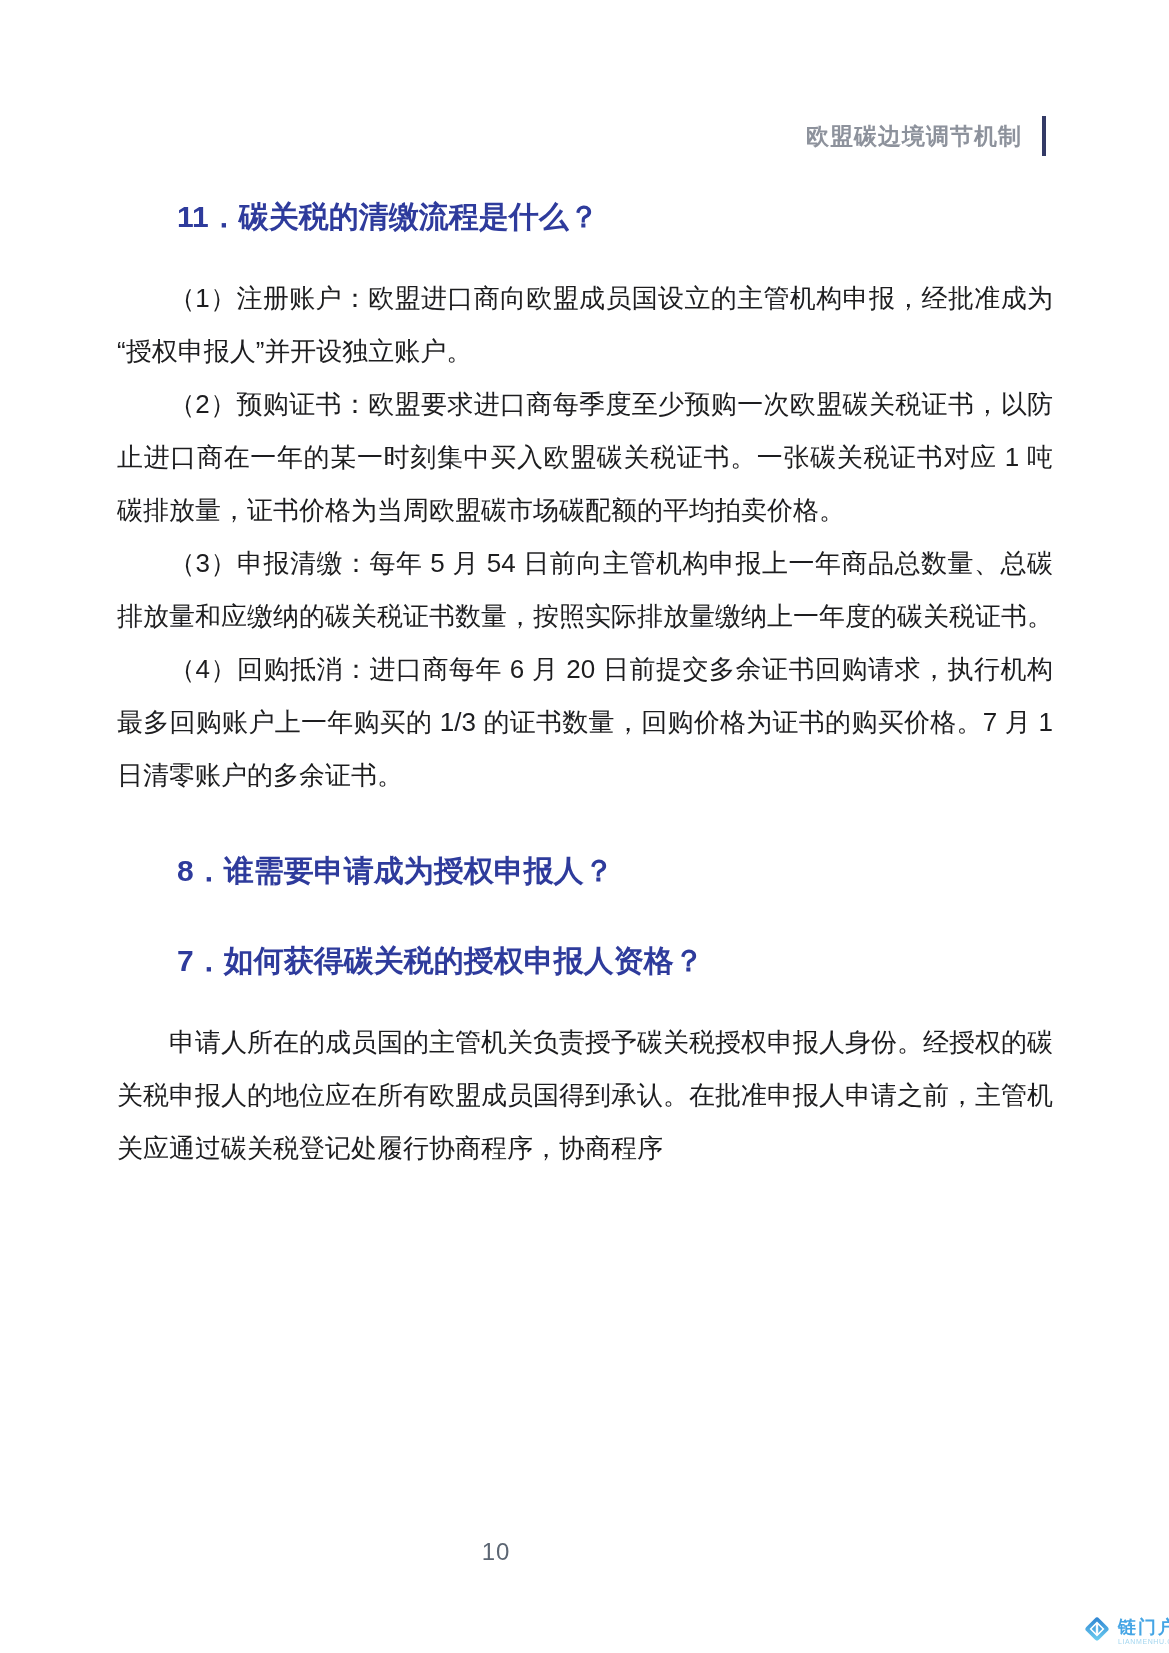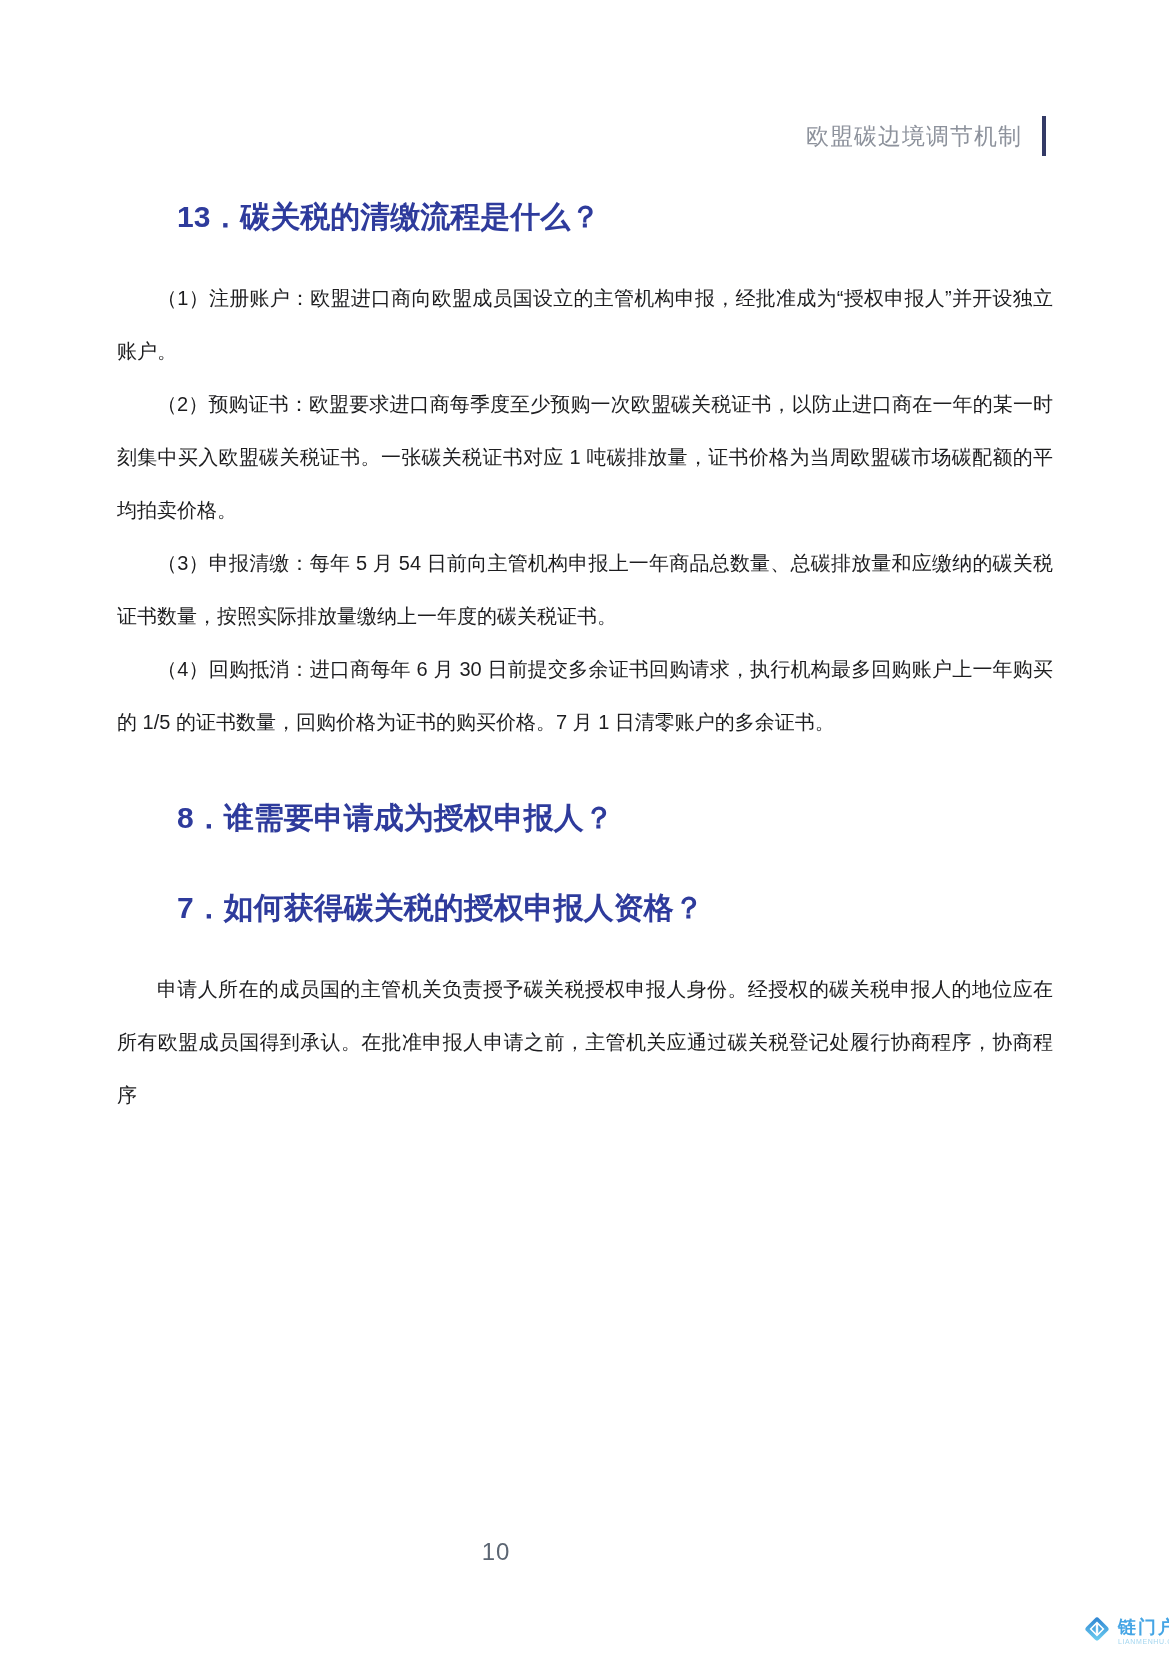--- a/index.html
+++ b/index.html
@@ -13,38 +13,38 @@
   }
   *{box-sizing:border-box;}
   html,body{margin:0;padding:0;}
   body{
     width:1169px;height:1653px;position:relative;background:#ffffff;
     font-family:"Liberation Sans",sans-serif;color:var(--body-ink);
     overflow:hidden;
   }
   .page-header{
     position:absolute;top:116px;right:123px;
-    display:flex;align-items:center;gap:20px;
+    display:flex;align-items:center;gap:20px;font-weight:bold;
   }
   .header-title{
     color:var(--runhead-gray);font-size:23px;letter-spacing:1px;line-height:1;
   }
   .header-bar{
     width:4px;height:40px;background:var(--bar-navy);display:inline-block;
   }
   .content{
     position:absolute;left:117px;top:196px;width:936px;
   }
   .content h2{
     font-size:30px;line-height:42px;font-weight:bold;color:var(--heading-blue);
     margin:48px 0 34px 0;padding-left:60px;
   }
   .content h2:first-child{margin-top:0;}
   .content p{
-    font-size:20px;line-height:53px;margin:0;color:var(--body-ink);
+    font-size:26px;line-height:53px;margin:0;color:var(--body-ink);
     text-align:justify;text-justify:inter-character;text-indent:2em;
   }
   .page-footer{
     position:absolute;top:1538px;left:0;width:992px;text-align:center;
   }
   .page-number{
     font-size:24px;color:var(--pagenum-gray);letter-spacing:1px;
   }
   .logo{
     position:absolute;left:1082px;top:1614px;
@@ -63,25 +63,25 @@
 
 <div class="page">
 
   <header class="page-header">
     <span class="header-title">欧盟碳边境调节机制</span>
     <span class="header-bar"></span>
   </header>
 
   <main class="content">
 
-    <h2>13．碳关税的清缴流程是什么？</h2>
+    <h2>11．碳关税的清缴流程是什么？</h2>
     <p>（1）注册账户：欧盟进口商向欧盟成员国设立的主管机构申报，经批准成为“授权申报人”并开设独立账户。</p>
     <p>（2）预购证书：欧盟要求进口商每季度至少预购一次欧盟碳关税证书，以防止进口商在一年的某一时刻集中买入欧盟碳关税证书。一张碳关税证书对应 1 吨碳排放量，证书价格为当周欧盟碳市场碳配额的平均拍卖价格。</p>
     <p>（3）申报清缴：每年 5 月 54 日前向主管机构申报上一年商品总数量、总碳排放量和应缴纳的碳关税证书数量，按照实际排放量缴纳上一年度的碳关税证书。</p>
-    <p>（4）回购抵消：进口商每年 6 月 30 日前提交多余证书回购请求，执行机构最多回购账户上一年购买的 1/5 的证书数量，回购价格为证书的购买价格。7 月 1 日清零账户的多余证书。</p>
+    <p>（4）回购抵消：进口商每年 6 月 20 日前提交多余证书回购请求，执行机构最多回购账户上一年购买的 1/3 的证书数量，回购价格为证书的购买价格。7 月 1 日清零账户的多余证书。</p>
 
     <h2>8．谁需要申请成为授权申报人？</h2>
 
     <h2>7．如何获得碳关税的授权申报人资格？</h2>
     <p>申请人所在的成员国的主管机关负责授予碳关税授权申报人身份。经授权的碳关税申报人的地位应在所有欧盟成员国得到承认。在批准申报人申请之前，主管机关应通过碳关税登记处履行协商程序，协商程序</p>
 
   </main>
 
   <footer class="page-footer">
     <span class="page-number">10</span>

